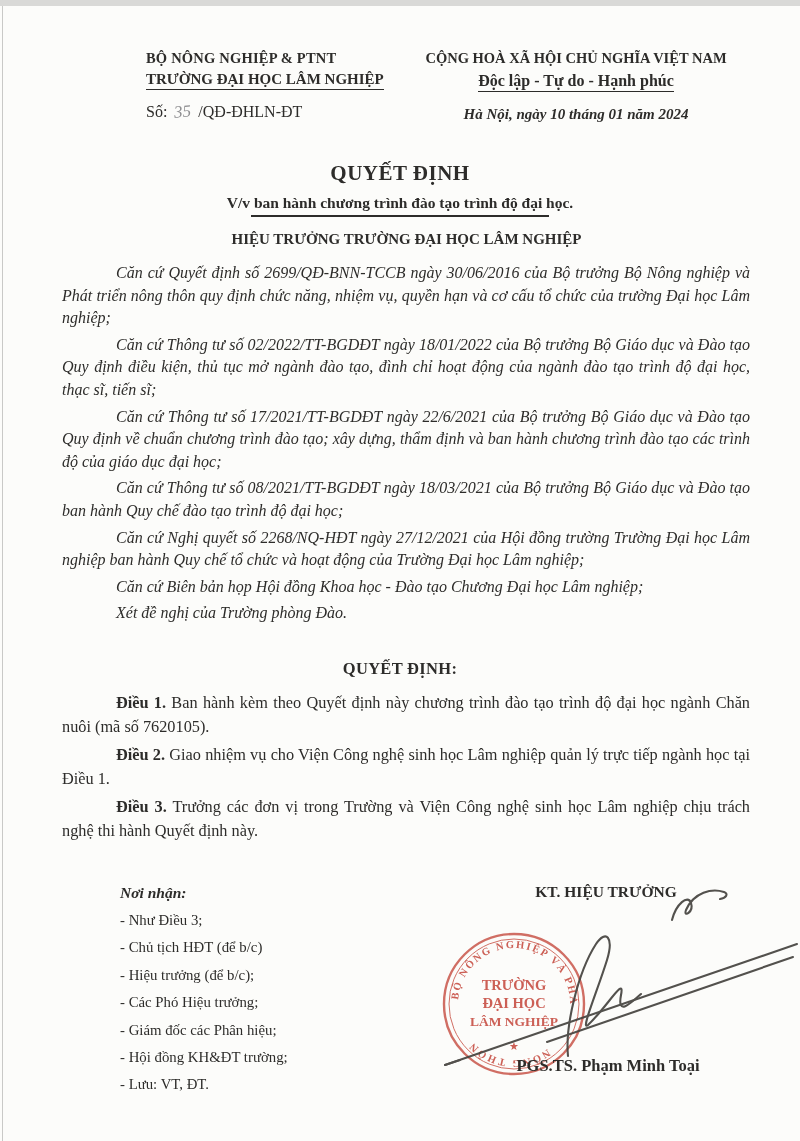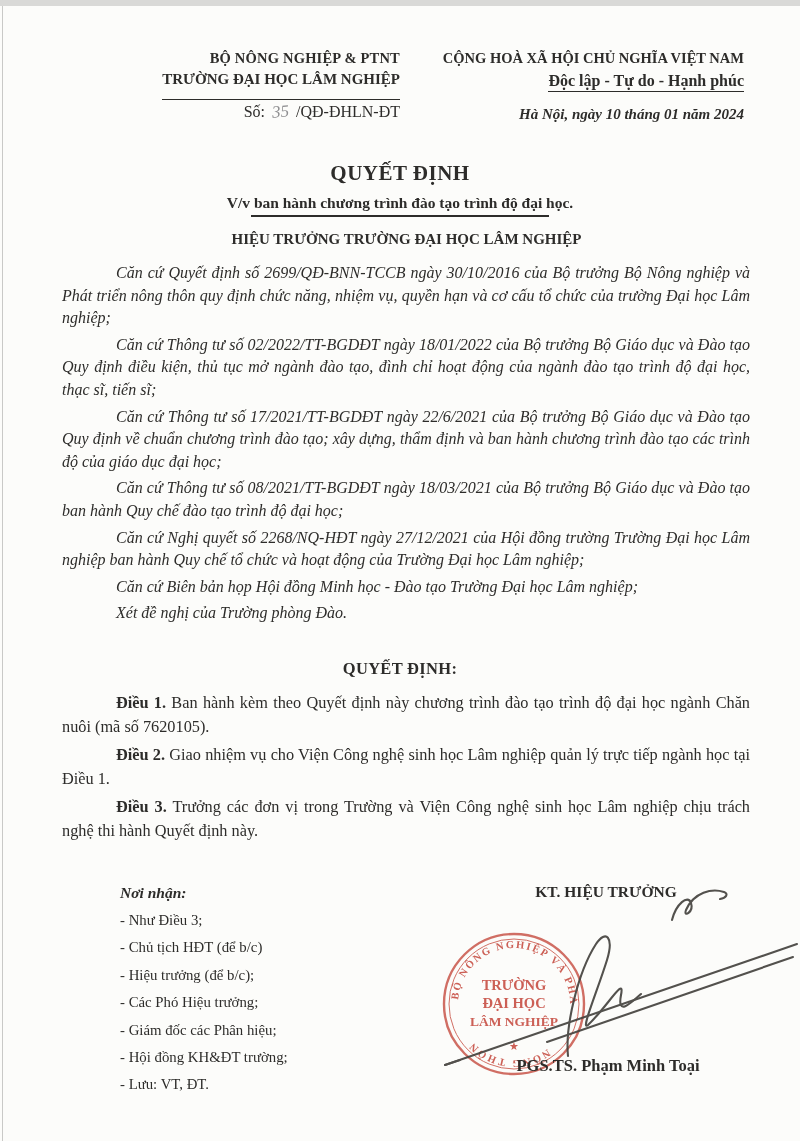--- a/index.html
+++ b/index.html
@@ -6,29 +6,29 @@
   .page {
     position:relative; width:800px; height:1141px; margin:0 auto;
     background:#fcfcfa; overflow:hidden;
     font-family:"Liberation Serif","DejaVu Serif",serif;
     color:#2d2c2a;
   }
   .scan-top-band { position:absolute; top:0; left:0; right:0; height:6px; background:#d9d9d7; }
   .scan-left-edge { position:absolute; top:6px; left:2px; width:1px; bottom:0; background:#c9c9c7; }
 
   
-  .hdr-left { position:absolute; top:50px; left:146px; width:254px; text-align:right; }
+  .hdr-left { position:absolute; top:50px; left:146px; width:254px; text-align:left; }
   .hdr-left .org-parent { font-weight:bold; font-size:14.5px; letter-spacing:.2px; }
   .hdr-left .org-name { font-weight:bold; font-size:15px; margin-top:4px; }
-  .hdr-left .org-name span { border-bottom:1.5px solid #2d2c2a; padding-bottom:12px; }
+  .hdr-left .org-name span { border-bottom:1.5px solid #2d2c2a; padding-bottom:2px; }
   .hdr-num { margin-top:14px; font-size:16px; }
   .hand-number { color:#8e8e90; font-style:italic; font-size:17px; display:inline-block;
                  transform:rotate(-5deg); padding:0 7px; }
 
-  .hdr-right { position:absolute; top:50px; left:408px; width:336px; text-align:right; }
+  .hdr-right { position:absolute; top:50px; left:408px; width:336px; text-align:center; }
   .hdr-right .motto1 { font-weight:bold; font-size:14.5px; }
   .hdr-right .motto2 { font-weight:bold; font-size:16px; margin-top:5px; }
   .hdr-right .motto2 span { border-bottom:1.5px solid #2d2c2a; padding-bottom:2px;margin-top:48px; }
   .hdr-right .dateline { font-weight:bold; font-style:italic; font-size:15px; margin-top:16px; }
 
   
   .title-block { position:absolute; top:161px; left:0; width:100%; text-align:center; }
   .doc-heading { font-weight:bold; font-size:21px; letter-spacing:.5px; }
   .doc-subject { font-weight:bold; font-size:15.5px; margin-top:8px; }
   .subject-underline { width:298px; height:1.6px; background:#2d2c2a; margin:3px auto 0; }
@@ -89,26 +89,26 @@
   </div>
 
   <div class="title-block">
     <div class="doc-heading">QUYẾT ĐỊNH</div>
     <div class="doc-subject">V/v ban hành chương trình đào tạo trình độ đại học.</div>
     <div class="subject-underline"></div>
     <div class="doc-authority">HIỆU TRƯỞNG TRƯỜNG ĐẠI HỌC LÂM NGHIỆP</div>
   </div>
 
   <div class="preamble">
-    <p>Căn cứ Quyết định số 2699/QĐ-BNN-TCCB ngày 30/10/2016 của Bộ trưởng Bộ Nông nghiệp và Phát triển nông thôn quy định chức năng, nhiệm vụ, quyền hạn và cơ cấu tổ chức của trường Đại học Lâm nghiệp;</p>
+    <p>Căn cứ Quyết định số 2699/QĐ-BNN-TCCB ngày 30/06/2016 của Bộ trưởng Bộ Nông nghiệp và Phát triển nông thôn quy định chức năng, nhiệm vụ, quyền hạn và cơ cấu tổ chức của trường Đại học Lâm nghiệp;</p>
     <p>Căn cứ Thông tư số 02/2022/TT-BGDĐT ngày 18/01/2022 của Bộ trưởng Bộ Giáo dục và Đào tạo Quy định điều kiện, thủ tục mở ngành đào tạo, đình chỉ hoạt động của ngành đào tạo trình độ đại học, thạc sĩ, tiến sĩ;</p>
     <p>Căn cứ Thông tư số 17/2021/TT-BGDĐT ngày 22/6/2021 của Bộ trưởng Bộ Giáo dục và Đào tạo Quy định về chuẩn chương trình đào tạo; xây dựng, thẩm định và ban hành chương trình đào tạo các trình độ của giáo dục đại học;</p>
     <p>Căn cứ Thông tư số 08/2021/TT-BGDĐT ngày 18/03/2021 của Bộ trưởng Bộ Giáo dục và Đào tạo ban hành Quy chế đào tạo trình độ đại học;</p>
     <p>Căn cứ Nghị quyết số 2268/NQ-HĐT ngày 27/12/2021 của Hội đồng trường Trường Đại học Lâm nghiệp ban hành Quy chế tổ chức và hoạt động của Trường Đại học Lâm nghiệp;</p>
-    <p>Căn cứ Biên bản họp Hội đồng Minh học - Đào tạo Trường Đại học Lâm nghiệp;</p>
+    <p>Căn cứ Biên bản họp Hội đồng Khoa học - Đào tạo Chương Đại học Lâm nghiệp;</p>
     <p>Xét đề nghị của Trường phòng Đào.</p>
   </div>
 
   <div class="decision-heading">QUYẾT ĐỊNH:</div>
 
   <div class="articles">
     <p><b class="article-label">Điều 1.</b><span> Ban hành kèm theo Quyết định này chương trình đào tạo trình độ đại học ngành Chăn nuôi (mã số 7620105).</span></p>
     <p><b class="article-label">Điều 2.</b><span> Giao nhiệm vụ cho Viện Công nghệ sinh học Lâm nghiệp quản lý trực tiếp ngành học tại Điều 1.</span></p>
     <p><b class="article-label">Điều 3.</b><span> Trưởng các đơn vị trong Trường và Viện Công nghệ sinh học Lâm nghiệp chịu trách nghệ thi hành Quyết định này.</span></p>
   </div>

